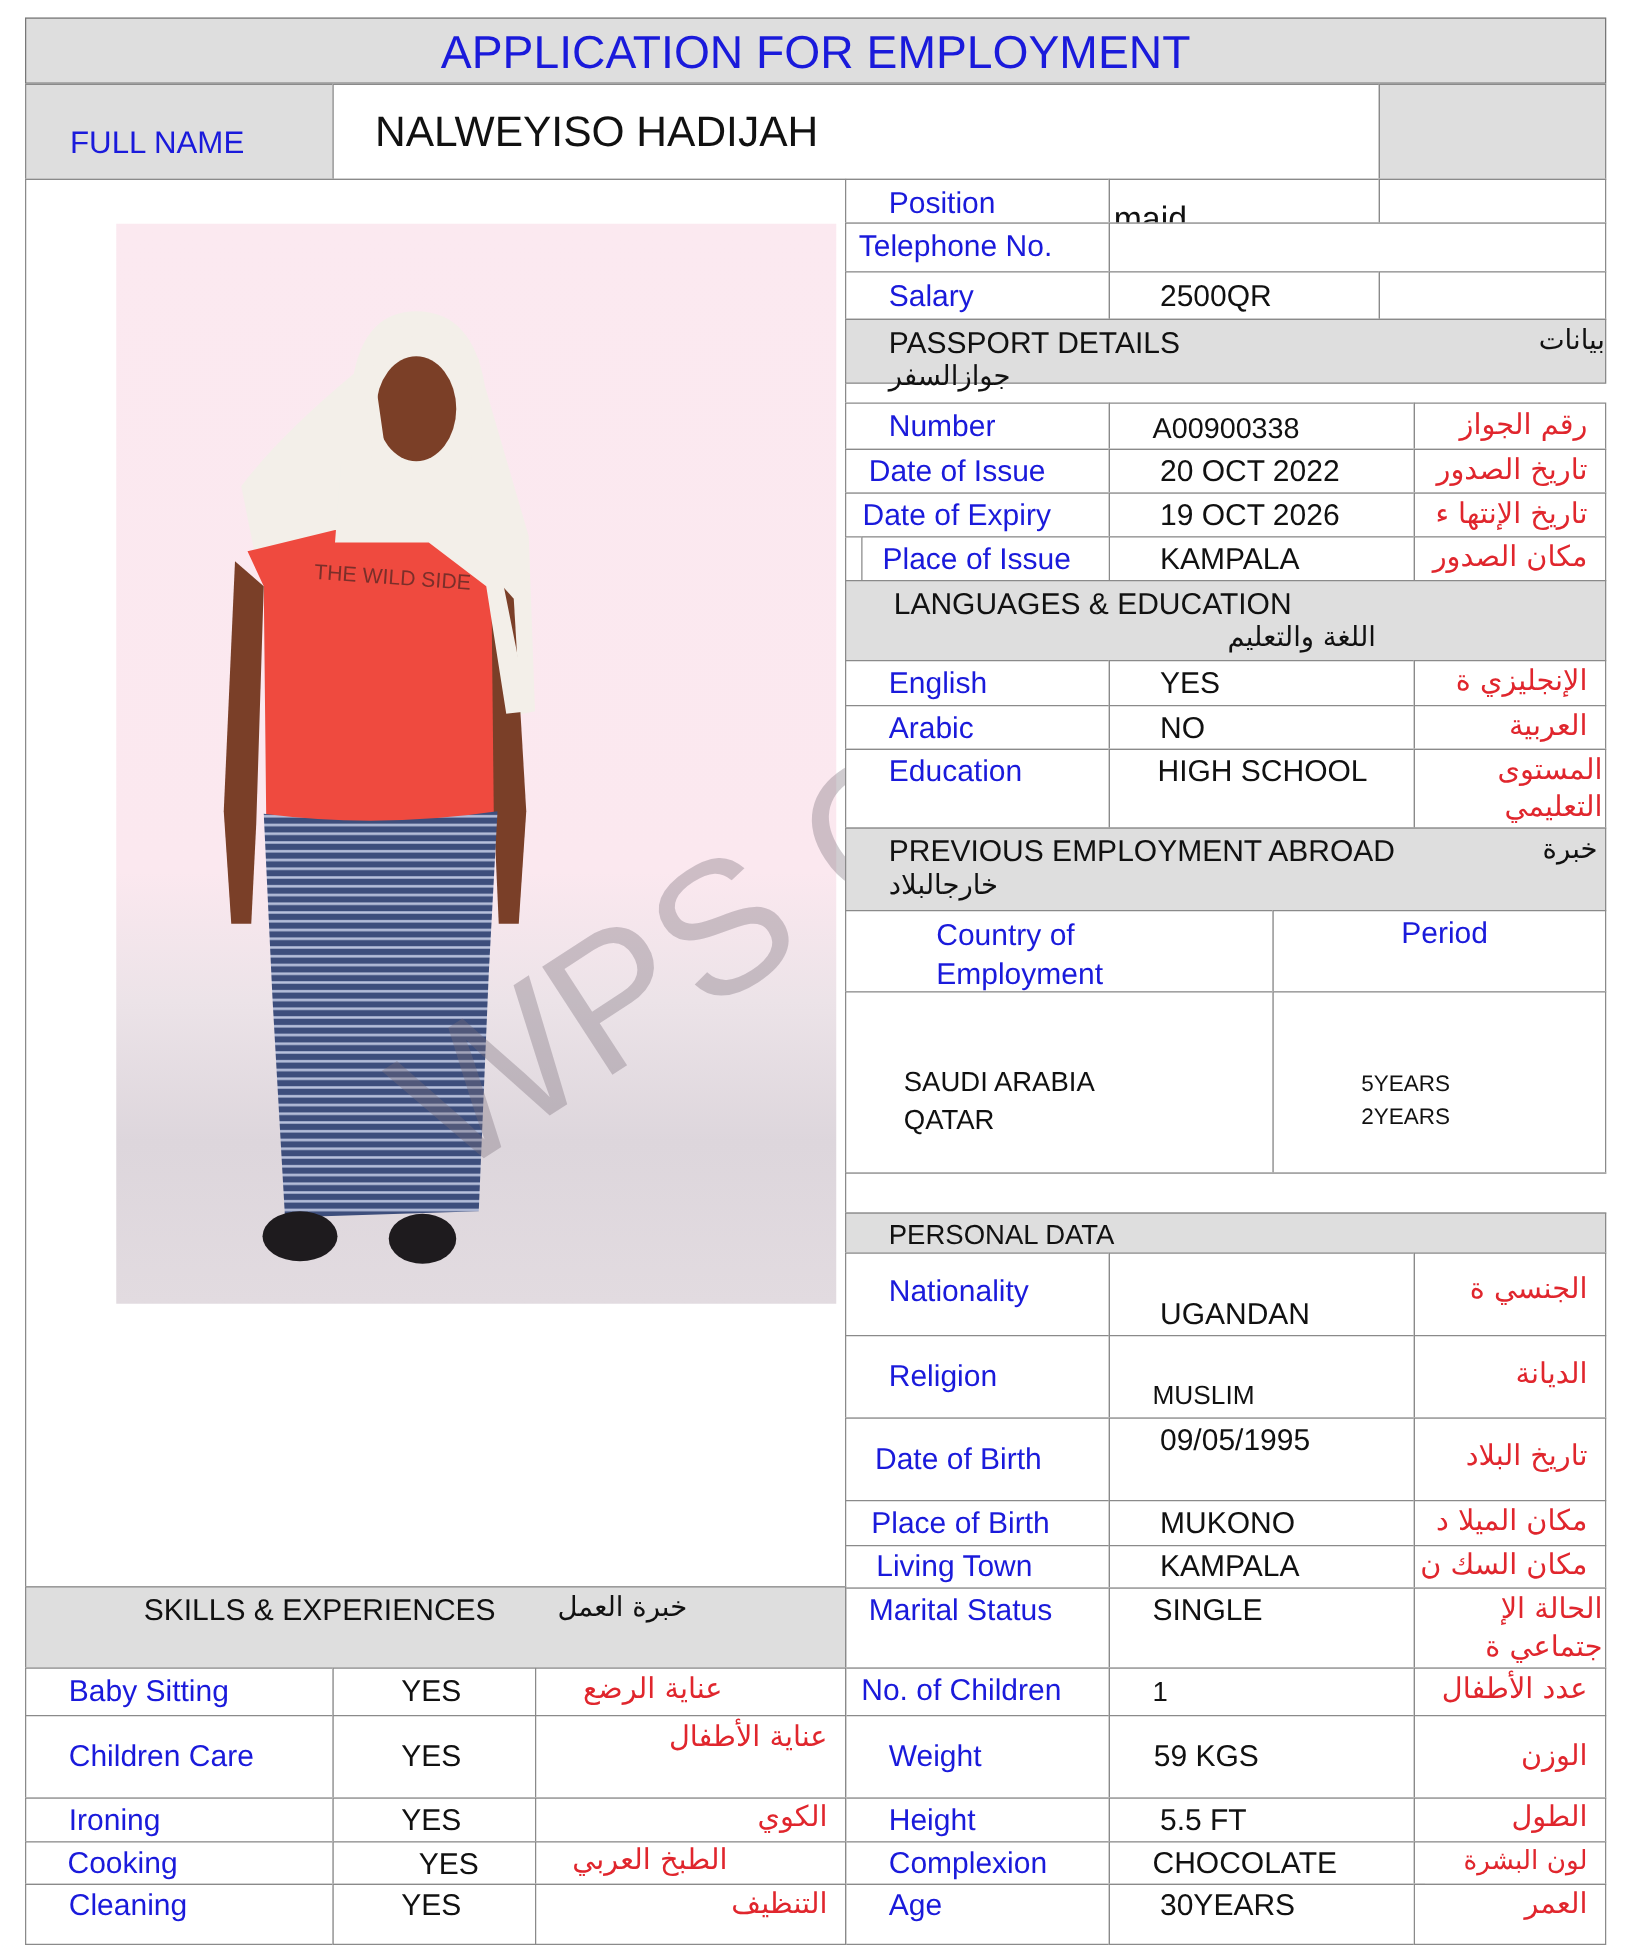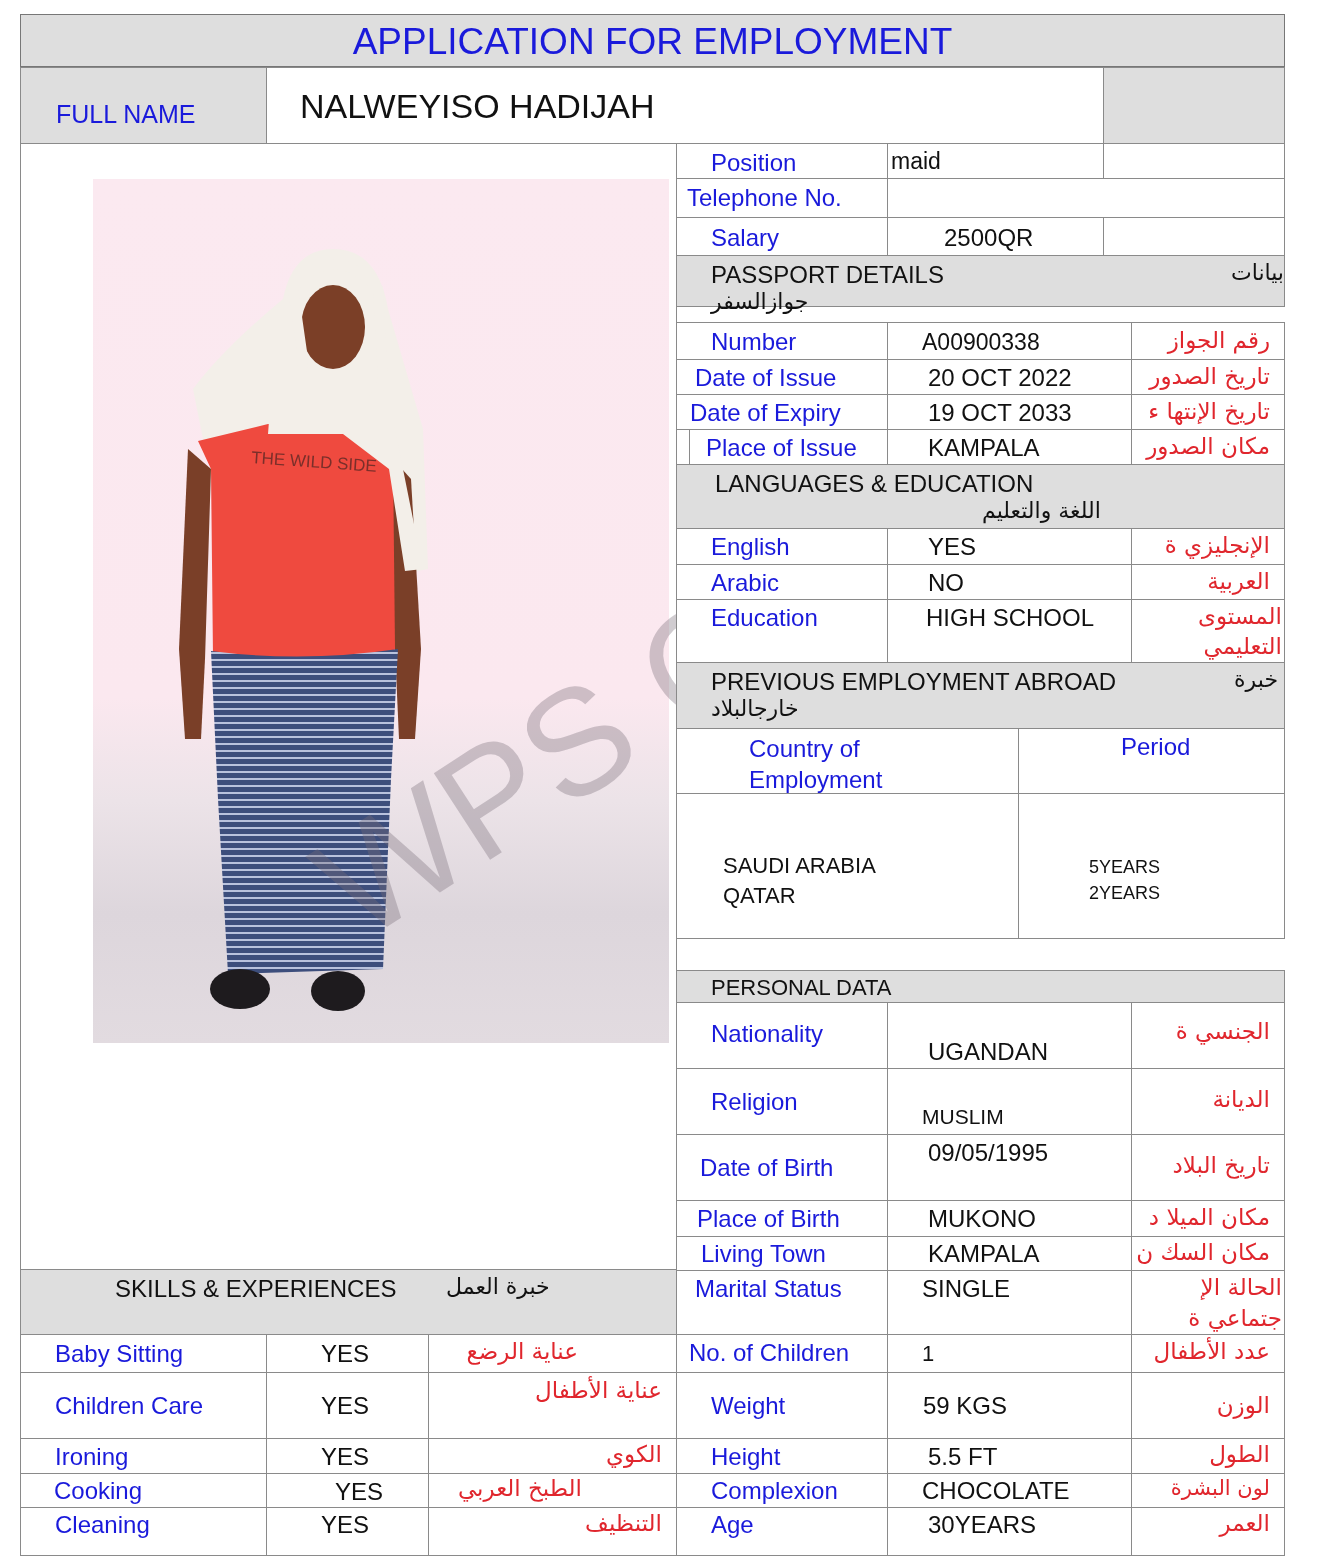--- a/index.html
+++ b/index.html
@@ -62,36 +62,36 @@
     <path d="M180 190 L240 200 L300 240 L330 390 L312 392 L296 290 L250 255 L175 255 Z" fill="#f3efe9"></path>
     <text x="158" y="287" font-size="17" fill="#7a2f2a" font-family="Liberation Sans, sans-serif" transform="rotate(4 200 285)">THE WILD SIDE</text>
   </svg>
 </div>
 <span class="watermark" style="left:380px;top:800px;">WPS Office</span>
 
 <div class="cell" style="left:676px;top:143px;width:212px;height:36px;">
   <span class="t lbl" style="left:34px;top:5px;">Position</span>
 </div>
 <div class="cell" style="left:887px;top:143px;width:217px;height:36px;">
-  <span class="t val" style="left:3px;top:4px;font-size:23px;">maid</span>
+  <span class="t val" style="left:3px;top:16px;font-size:27px;">maid</span>
 </div>
 <div class="cell" style="left:1103px;top:143px;width:182px;height:36px;"></div>
 
 <div class="cell" style="left:676px;top:178px;width:212px;height:40px;">
   <span class="t lbl" style="left:10px;top:5px;">Telephone No.</span>
 </div>
 <div class="cell" style="left:887px;top:178px;width:398px;height:40px;">
   <span class="t val" style="left:10px;top:6px;"></span>
 </div>
 
 <div class="cell" style="left:676px;top:217px;width:212px;height:39px;">
   <span class="t lbl" style="left:34px;top:6px;">Salary</span>
 </div>
 <div class="cell" style="left:887px;top:217px;width:217px;height:39px;">
-  <span class="t val" style="left:56px;top:6px;">2500QR</span>
+  <span class="t val" style="left:40px;top:6px;">2500QR</span>
 </div>
 <div class="cell" style="left:1103px;top:217px;width:182px;height:39px;"></div>
 
 <div class="cell gray" style="left:676px;top:255px;width:609px;height:52px;">
   <span class="t sec" style="left:34px;top:5px;">PASSPORT DETAILS</span>
   <span class="t ar-dark" style="right:0px;top:4px;">بيانات</span>
   <span class="t ar-dark" style="left:34px;top:33px;">جوازالسفر</span>
 </div>
 
 <div class="cell" style="left:676px;top:322px;width:212px;height:38px;">
@@ -111,21 +111,21 @@
     <span class="t val" style="left:40px;top:4px;">20 OCT 2022</span>
   </div>
 <div class="cell" style="left:1131px;top:359px;width:154px;height:36px;">
     <span class="t ar" style="right:14px;top:3px;">تاريخ الصدور</span>
   </div>
 
 <div class="cell" style="left:676px;top:394px;width:212px;height:36px;">
     <span class="t lbl" style="left:13px;top:4px;">Date of Expiry</span>
   </div>
 <div class="cell" style="left:887px;top:394px;width:245px;height:36px;">
-    <span class="t val" style="left:40px;top:4px;">19 OCT 2033</span>
+    <span class="t val" style="left:40px;top:4px;">19 OCT 2026</span>
   </div>
 <div class="cell" style="left:1131px;top:394px;width:154px;height:36px;">
     <span class="t ar" style="right:14px;top:3px;">تاريخ الإنتها ء</span>
   </div>
 
 <div class="cell" style="left:676px;top:429px;width:212px;height:36px;margin-left:13px;">
     <span class="t lbl" style="left:16px;top:4px;">Place of Issue</span>
   </div>
 <div class="cell" style="left:887px;top:429px;width:245px;height:36px;">
     <span class="t val" style="left:40px;top:4px;">KAMPALA</span>

